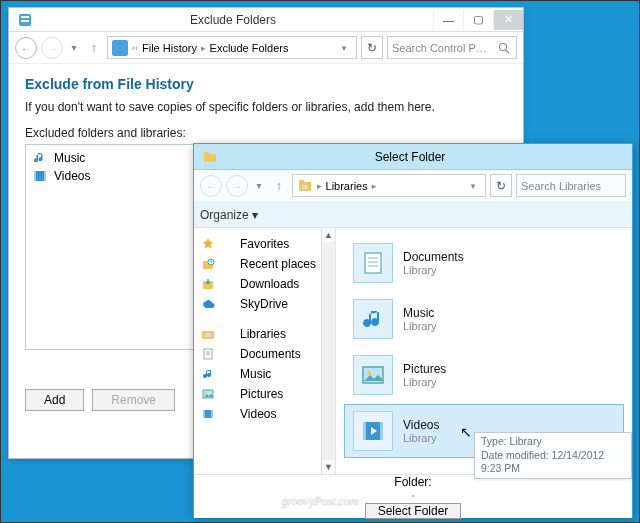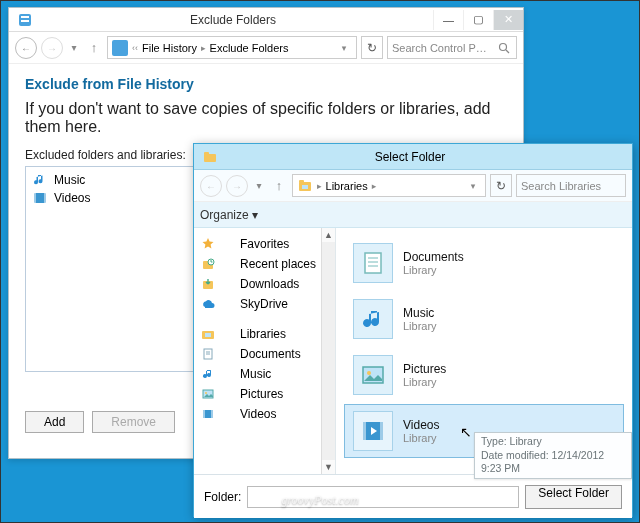--- a/index.html
+++ b/index.html
@@ -45,21 +45,21 @@
   }
   .addrbar .sep { color:#888; font-size:9px; }
   .addr-ic { width:16px; height:16px; background:#4aa3df; border-radius:2px; display:inline-block;}
   .refresh { width:22px; height:23px; border:1px solid #ccc; display:flex;align-items:center;justify-content:center; font-size:12px; color:#555;}
   .search {
     width:130px; height:23px; border:1px solid #ccc; display:flex; align-items:center;
     padding:0 4px; gap:4px; color:#888; font-size:11px;
   }
   .content1 { padding: 12px 16px; }
   .h1 { color:#126a9f; font-size:14px; margin-bottom:8px;font-weight:bold;}
-  .sub { font-size:16px; color:#222; margin-bottom:12px;}
+  .sub { font-size:12px; color:#222; margin-bottom:12px;}
   .lbl { font-size:12px; color:#222; margin-bottom:4px;}
   .listbox {
     width: 170px; height: 206px; border:1px solid #bcd; background:#fff; padding:4px;
   }
   .listitem { display:flex; align-items:center; gap:6px; padding:1px 2px;}
   .btnrow { margin-top:6px; display:flex; gap:8px;}
   .btn { height:22px; padding:0 18px; border:1px solid #aaa; background:#f3f3f3; font-size:12px; display:flex;align-items:center;margin-top:33px;}
   .btn.disabled { color:#aaa; }
   .ic { width:16px; height:16px; display:inline-flex; align-items:center; justify-content:center;}
 
@@ -99,21 +99,21 @@
     position:absolute; left:138px; top:204px; background:#fdfeff; border:1px solid #c0cbd0;
     font-size:10.5px; color:#6a7478; padding:2px 6px; line-height:1.3;
     box-shadow:0 1px 2px rgba(0,0,0,0.1);
   }
   .cursor {
     position:absolute; left:124px; top:196px; font-size:14px; color:#000;
     text-shadow:0 0 2px #fff;
   }
   .footer2 {
     height: 44px; border-top:1px solid #d8e2e8; background:#fff;
-    display:flex; align-items:center; padding:0 10px; gap:6px;
+    display:flex; align-items:center; padding:0 10px; gap:6px;flex-direction:column;
   }
   .footer2 .fld { flex:1; height:22px; border:1px solid #bbb; background:#fff;}
   .footer2 .b { height:24px; padding:0 12px; border:1px solid #999; background:#f3f3f3; font-size:12px;}
   .watermark {
     position:absolute; left:50%; bottom:14px; transform:translateX(-50%);
     font-family: Georgia, "Times New Roman", serif; font-style:italic;
     font-size:12px; color:rgba(255,255,255,0.65); text-shadow:0 1px 2px rgba(0,0,0,0.35);
     pointer-events:none;
   }
   svg { display:block; }

